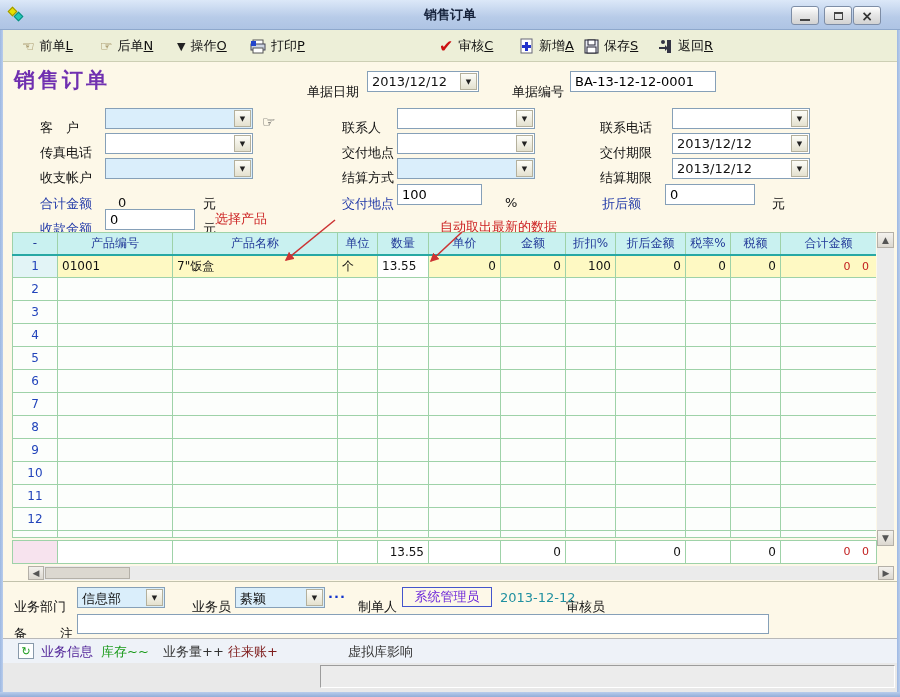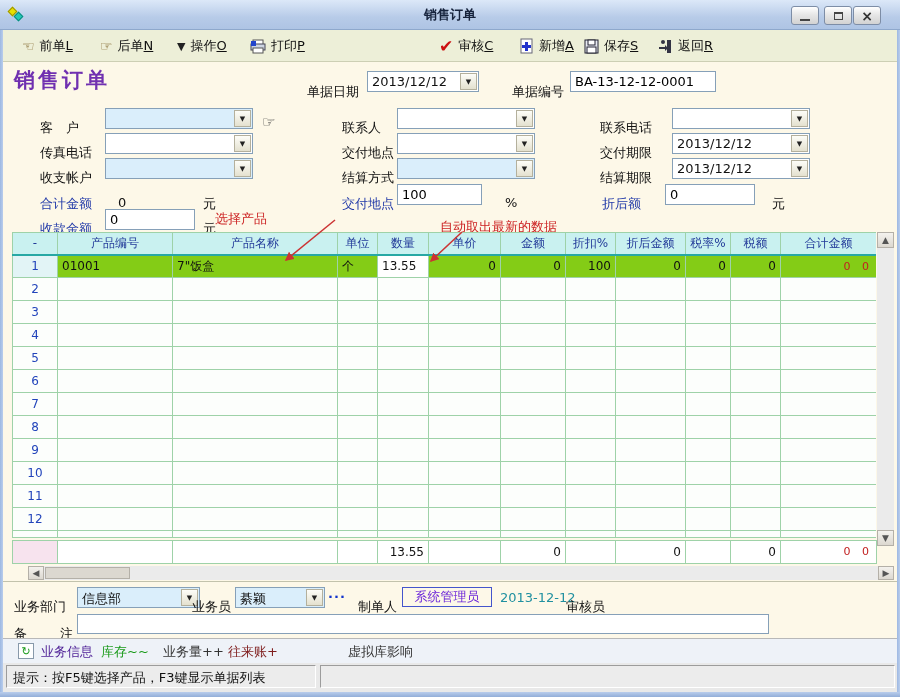--- a/index.html
+++ b/index.html
@@ -54,21 +54,21 @@
   
   #grid-wrap { position:absolute; left:12px; top:232px; width:864px; height:306px; overflow:hidden;
     border-bottom:1px solid #9ed2a8; }
   table.grid { border-collapse:collapse; table-layout:fixed; width:864px; font-size:12px; }
   table.grid td, table.grid th { border:1px solid #9ed2a8; overflow:hidden; white-space:nowrap; padding:0 4px; }
   table.grid th { height:22px; background:#c9f1f0; color:#223a99; font-weight:normal;
     border-bottom:2px solid #27a8a4; text-align:center; }
   th.rn-h { background:#f7dfe9; }
   td.rownum { background:#f1f7fd; color:#2244bb; text-align:center; }
   table.grid td { height:23px; background:#fcfefc; }
-  tr.row1 td { background:#84cc16; }
+  tr.row1 td { background:#fef9c3; }
   tr.row1 td.rownum { background:#e2f4f6; }
   td.active-cell { background:#ffffff !important; }
   td.num { text-align:right; }
   td.ledger { position:relative; padding:0;
     background-image:
       linear-gradient(#c22020,#c22020),
       linear-gradient(#222,#222),
       linear-gradient(#222,#222),
       repeating-linear-gradient(90deg, rgba(0,0,0,0) 0 6px, #9cc8a4 6px 7px);
     background-repeat:no-repeat,no-repeat,no-repeat,repeat;
@@ -548,21 +548,21 @@
         <path d="M0,0 L6,3 L0,6 z" fill="#cc3333"></path>
       </marker>
     </defs>
     <line x1="85" y1="28" x2="36" y2="68" stroke="#cc3333" stroke-width="1.5" marker-end="url(#ah)"></line>
     <line x1="212" y1="40" x2="181" y2="69" stroke="#cc3333" stroke-width="1.5" marker-end="url(#ah)"></line>
   </svg>
 
   <div id="footer-sep"></div>
 
   <span class="lbl" style="left:14px; top:591px;">业务部门</span>
-  <div class="combo blue" style="left:77px; top:587px; width:123px;">
+  <div class="combo blue" style="left:77px; top:587px; width:88px;">
     <span class="val">信息部</span>
       <span class="ddbtn">▼</span>
   </div>
   <span class="lbl" style="left:192px; top:591px;">业务员</span>
   <div class="combo blue" style="left:235px; top:587px; width:90px;">
     <span class="val">綦颖</span>
       <span class="ddbtn">▼</span>
   </div>
   <span id="more-btn">...</span>
   <span class="lbl" style="left:358px; top:591px;">制单人</span>
@@ -576,17 +576,16 @@
   <div id="tabsbar">
     <div id="refresh-box">↻</div>
     <span class="tab-link" style="left:38px; color:#4c1d95;">业务信息</span>
     <span class="tab-link" style="left:98px; color:#1a9a1a;">库存~~</span>
     <span class="tab-link" style="left:160px; color:#333;">业务量++</span>
     <span class="tab-link" style="left:225px; color:#7f1d1d;">往来账+</span>
     <span class="tab-link" style="left:345px; color:#333;">虚拟库影响</span>
   </div>
 
   <div id="statusbar">
-    <div class="status-panel" style="left:3px; width:310px;">提示：按F5键选择产品，F3键显示单据列表</div>
     <div class="status-panel" style="left:317px; width:575px;"></div>
   </div>
 
 </div>
 
 </body></html>

